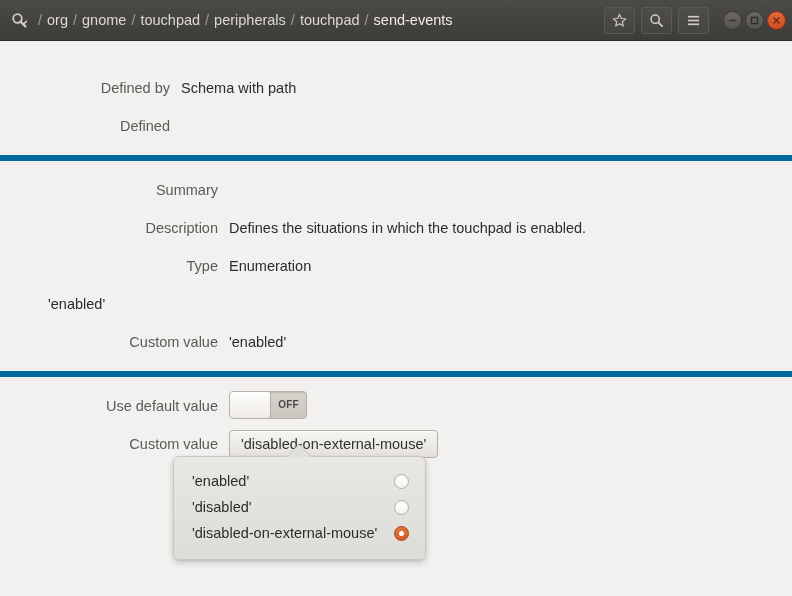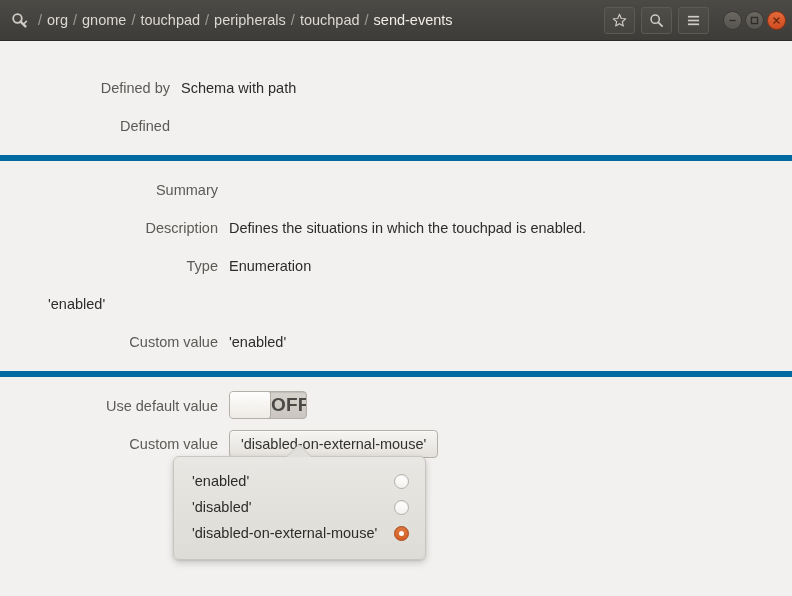--- a/index.html
+++ b/index.html
@@ -164,21 +164,21 @@
     border: 1px solid #b2aea7;
     border-top-color: #c9c5bf;
     margin: -1px 0 -1px -1px;
     box-sizing: border-box;
   }
   .switch .state {
     flex: 1 1 auto;
     display: flex;
     align-items: center;
     justify-content: center;
-    font-size: 19px;
+    font-size: 10px;
     font-weight: bold;
     color: #4b4946;
     letter-spacing: 0.2px;
   }
 
   
   .valuebtn {
     display: inline-flex;
     align-items: center;
     height: 28px;

